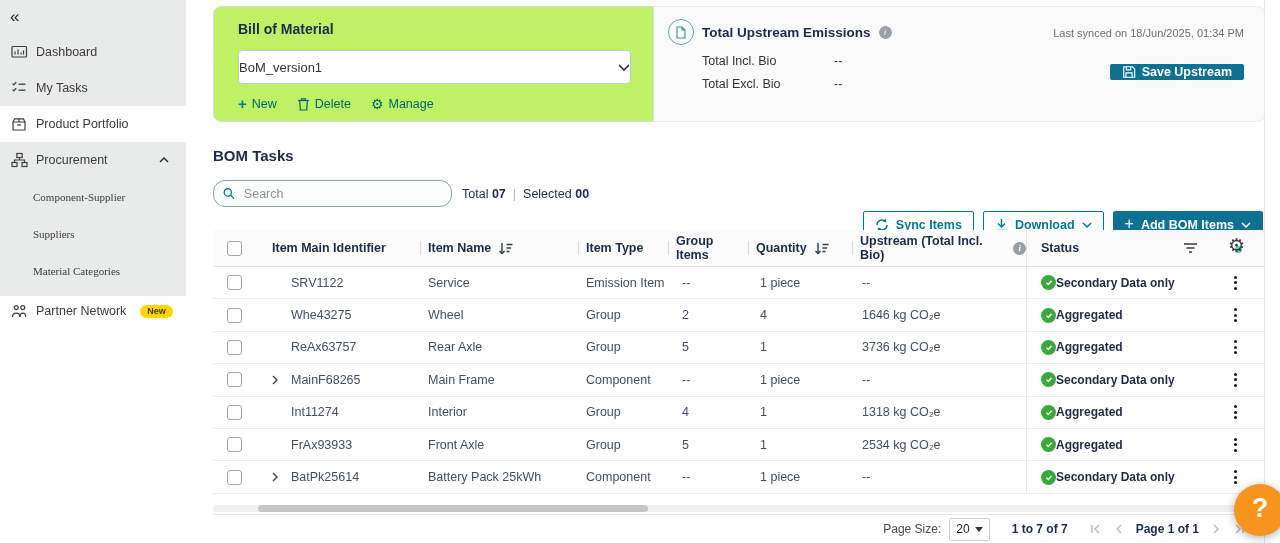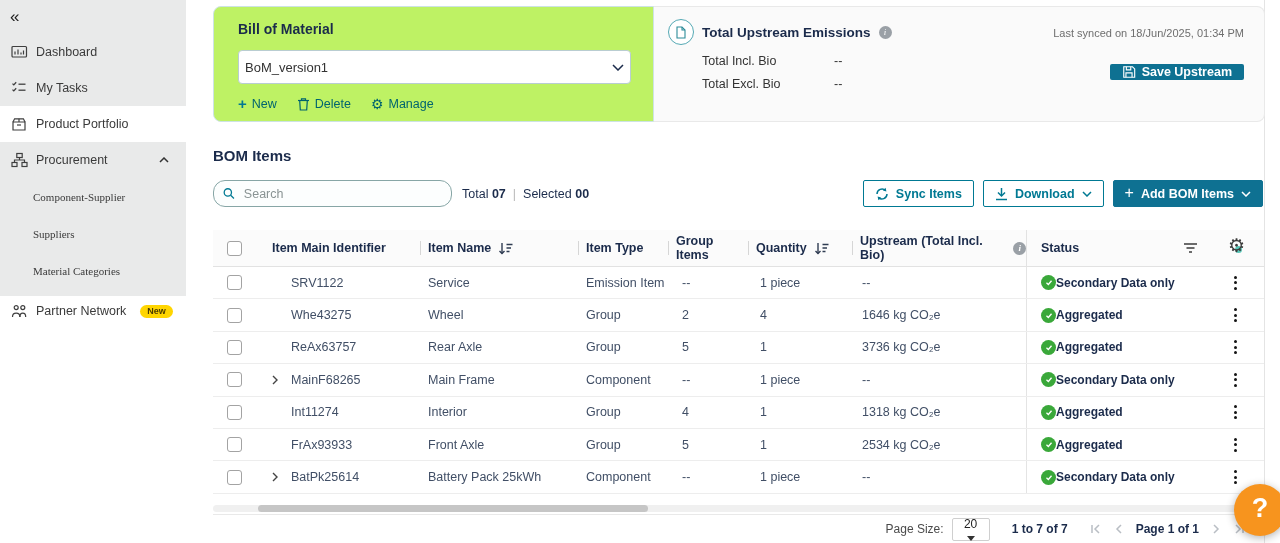--- a/index.html
+++ b/index.html
@@ -26,21 +26,21 @@
   .side-item .chev-up{position:absolute;right:17px;display:flex;}
   .badge-new{background:var(--yellow);color:#4A3B00;font-size:9px;font-weight:bold;
     padding:2px 7px;border-radius:8px;margin-left:6px;line-height:1;}
   .side-item.separate{margin-top:4px;}
   
   .header-band{position:absolute;left:213px;top:6px;width:1052px;height:116px;display:flex;z-index:1;}
   .bom-card{width:441px;background:#bef264;border:1px solid #CDE3E3;border-radius:8px 0 0 8px;
     padding:14px 24px;}
   .bom-title{font-size:14px;font-weight:bold;color:var(--navy);}
   .bom-select{margin-top:13px;height:34px;width:393px;background:#fff;border:1px solid #B9CDD1;border-radius:4px;
-    display:flex;align-items:center;justify-content:space-between;padding:0 6px;font-size:13px;color:#333;cursor:pointer;}
+    display:flex;align-items:center;justify-content:space-between;padding:0 0;font-size:13px;color:#333;cursor:pointer;}
   .bom-actions{margin-top:12px;display:flex;gap:20px;font-size:12.5px;color:#00646E;}
   .bom-action{display:flex;align-items:center;gap:5px;cursor:pointer;}
   .plus-glyph{font-size:15px;font-weight:bold;color:var(--teal);line-height:1;}
   .gear-glyph{font-size:14px;line-height:1;}
   .emis-card{flex:1;background:#FAFAFA;border:1px solid #E9E9E9;border-left:none;border-radius:0 8px 8px 0;
     position:relative;padding:12px 20px 12px 14px;}
   .emis-head{display:flex;align-items:center;gap:8px;}
   .emis-circle{width:26px;height:26px;border:1px solid #55A9B4;border-radius:50%;background:#fff;
     display:flex;align-items:center;justify-content:center;}
   .emis-title{font-size:13.5px;font-weight:bold;color:var(--navy);}
@@ -59,21 +59,21 @@
   .search-box{position:absolute;left:0;top:0;width:239px;height:27px;border:1px solid #87A6A6;background:#FCFEFE;
     border-radius:12px;display:flex;align-items:center;gap:7px;padding:0 9px;}
   .search-box input{border:none;outline:none;background:transparent;font-size:12.5px;color:#333;width:100%;
     font-family:inherit;}
   .search-box input::placeholder{color:#8A9494;}
   .totals{position:absolute;left:249px;top:7px;font-size:12.5px;color:var(--navy);}
   .totals b{font-weight:bold;}
   .totals .sep{color:#B9B9B9;margin:0 7px;}
   .toolbar-buttons{position:absolute;right:1px;top:0;display:flex;gap:9px;}
   .btn{height:27px;display:flex;align-items:center;gap:7px;padding:0 11px;border-radius:2px;font-size:12.5px;
-    cursor:pointer;font-family:inherit;}
+    cursor:pointer;font-family:inherit;margin-top:31px;}
   .btn-outline{border:1px solid var(--teal);color:var(--teal);background:#fff;font-weight:bold;}
   .btn-fill{border:1px solid var(--btn);background:var(--btn);color:#fff;font-weight:bold;}
   .btn .plus-w{font-size:16px;font-weight:normal;line-height:1;margin-top:-2px;}
   
   .tablewrap{position:absolute;left:213px;top:230px;width:1051px;z-index:1;}
   .thead,.trow{display:grid;grid-template-columns:42px 165px 158px 90px 80px 104px 174px 238px;}
   .thead{height:37px;background:#FBFBFB;border-bottom:1px solid #E2E2E2;font-size:12.5px;font-weight:bold;color:var(--navy);}
   .th{position:relative;display:flex;align-items:center;gap:7px;padding-left:8px;height:100%;}
   .th.c0{justify-content:center;padding-left:0;}
   .th.c1{padding-left:17px;}
@@ -97,21 +97,21 @@
   .check-circle{width:15px;height:15px;border-radius:50%;background:var(--green);display:flex;align-items:center;justify-content:center;flex:none;}
   .kebab{position:absolute;right:24px;top:50%;transform:translateY(-50%);display:flex;flex-direction:column;gap:2.5px;cursor:pointer;padding:3px;}
   .kebab i{width:3px;height:3px;border-radius:50%;background:#141414;display:block;}
   
   .hscroll{position:absolute;left:213px;top:505px;width:1051px;height:7px;background:#F0F0F0;border-radius:4px;}
   .hscroll-thumb{position:absolute;left:45px;top:0;width:390px;height:7px;background:#C6C6C6;border-radius:4px;cursor:pointer;}
   .footer{position:absolute;left:213px;top:514px;width:1051px;height:29px;border-top:1px solid #E9E9E9;
     display:flex;align-items:center;justify-content:flex-end;gap:22px;padding-right:19px;font-size:12px;color:var(--txt);}
   .page-size{display:flex;align-items:center;gap:8px;color:#4A4A4A;}
   .size-select{border:1px solid #CFCFCF;border-radius:2px;background:#fff;height:23px;min-width:38px;
-    display:flex;align-items:center;justify-content:center;gap:5px;padding:0 6px;cursor:pointer;color:#222;flex-direction:column;}
+    display:flex;align-items:center;justify-content:center;gap:5px;padding:0 6px;cursor:pointer;color:#222;}
   .caret-down{width:0;height:0;border-left:4px solid transparent;border-right:4px solid transparent;border-top:5px solid #333;}
   .range{font-weight:bold;color:var(--navy);}
   .pager{display:flex;align-items:center;gap:14px;}
   .pg-ico{display:flex;cursor:pointer;}
   .page-label{font-weight:bold;color:var(--navy);}
   .right-edge{position:absolute;left:1264px;top:0;width:1px;height:543px;background:#E4E4E4;}
   .help-btn{position:absolute;left:1234px;top:484px;width:52px;height:52px;border-radius:50%;background:var(--orange);
     border:none;color:#fff;font-size:27px;font-weight:bold;display:flex;align-items:center;justify-content:center;
     box-shadow:0 2px 8px rgba(0,0,0,.3);cursor:pointer;z-index:6;font-family:inherit;padding-bottom:4px;}
 </style>
@@ -243,21 +243,21 @@
       <svg width="14" height="14" viewBox="0 0 16 16" fill="none" stroke="#fff" stroke-width="1.3">
           <path d="M2 2h10l2.5 2.5V14H2z"></path>
           <path d="M4.5 14V9h7v5"></path>
           <path d="M5 2v3.5h5V2"></path>
         </svg>
       <span>Save Upstream</span>
     </button>
   </div>
 </div>
 
-<div class="bom-items-title">BOM Items</div>
+<div class="bom-items-title">BOM Tasks</div>
 
 <div class="toolbar">
   <div class="search-box">
     <svg width="13" height="13" viewBox="0 0 13 13" fill="none" stroke="#007993" stroke-width="1.4">
         <circle cx="5.3" cy="5.3" r="4"></circle>
         <path d="M8.4 8.4L12 12"></path>
       </svg>
     <input type="text" placeholder="Search" style="">
   </div>
   <div class="totals">

